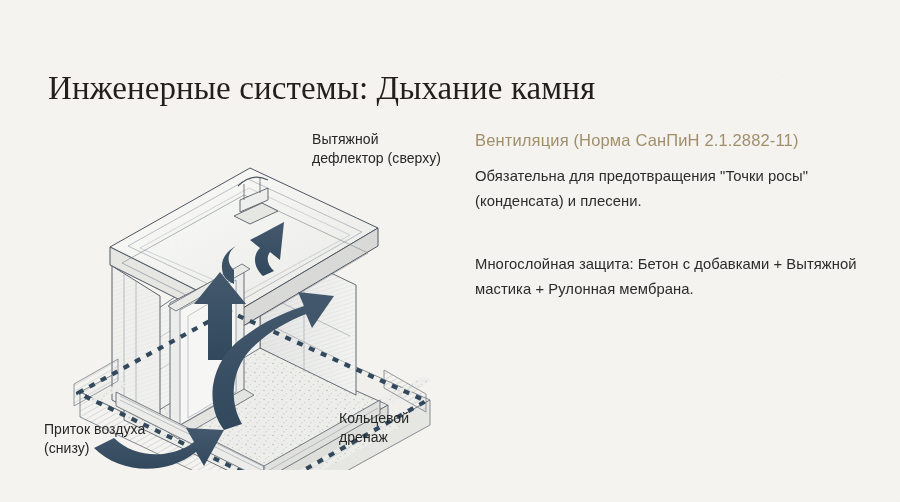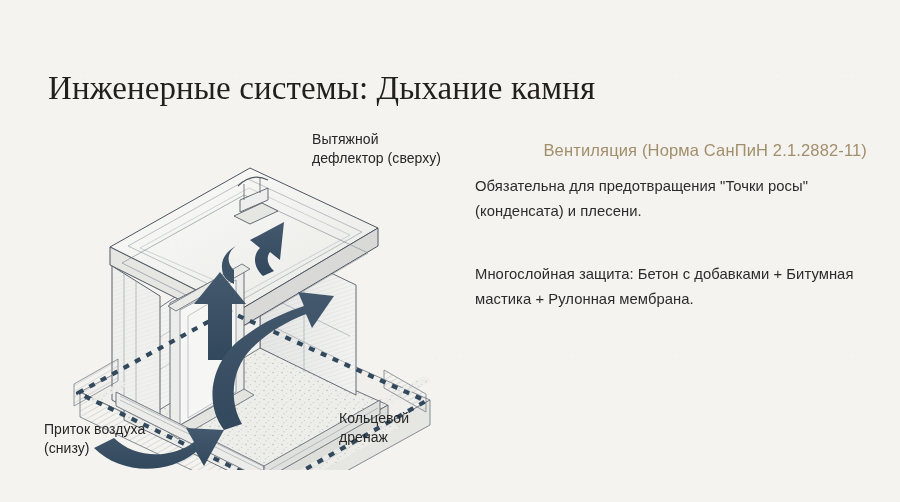--- a/index.html
+++ b/index.html
@@ -50,23 +50,22 @@
     left: 475px;
     top: 129px;
     width: 392px;
   }
   .section { margin: 0 0 38px 0; }
   .section:last-child { margin-bottom: 0; }
   .section-heading {
     font-size: 16.5px;
     line-height: 22px;
     color: #a18f6c;
-    margin: 10px 0 13px 0;
+    margin: 0 0 13px 0;
     letter-spacing: .15px;
-    text-align: right;
   }
   .section-body {
     font-size: 14.8px;
     line-height: 25px;
     color: #2b2b2b;
     margin: 0;
     letter-spacing: .05px;
   }
 
   
@@ -258,18 +257,18 @@
 (снизу)</div>
 
   <div id="text-column">
 
     <div class="section">
       <p class="section-heading">Вентиляция (Норма СанПиН 2.1.2882-11)</p>
       <p class="section-body">Обязательна для предотвращения "Точки росы" (конденсата) и плесени.</p>
     </div>
 
     <div class="section">
-      <p class="section-body">Многослойная защита: Бетон с добавками + Битумная мастика + Рулонная мембрана.</p>
+      <p class="section-body">Многослойная защита: Бетон с добавками + Вытяжной мастика + Рулонная мембрана.</p>
     </div>
 
   </div>
 
 </div>
 
 </body></html>

